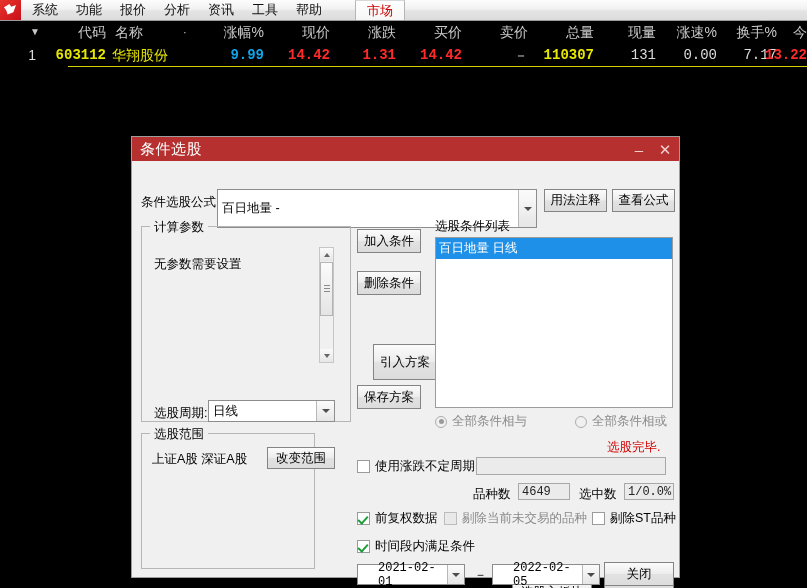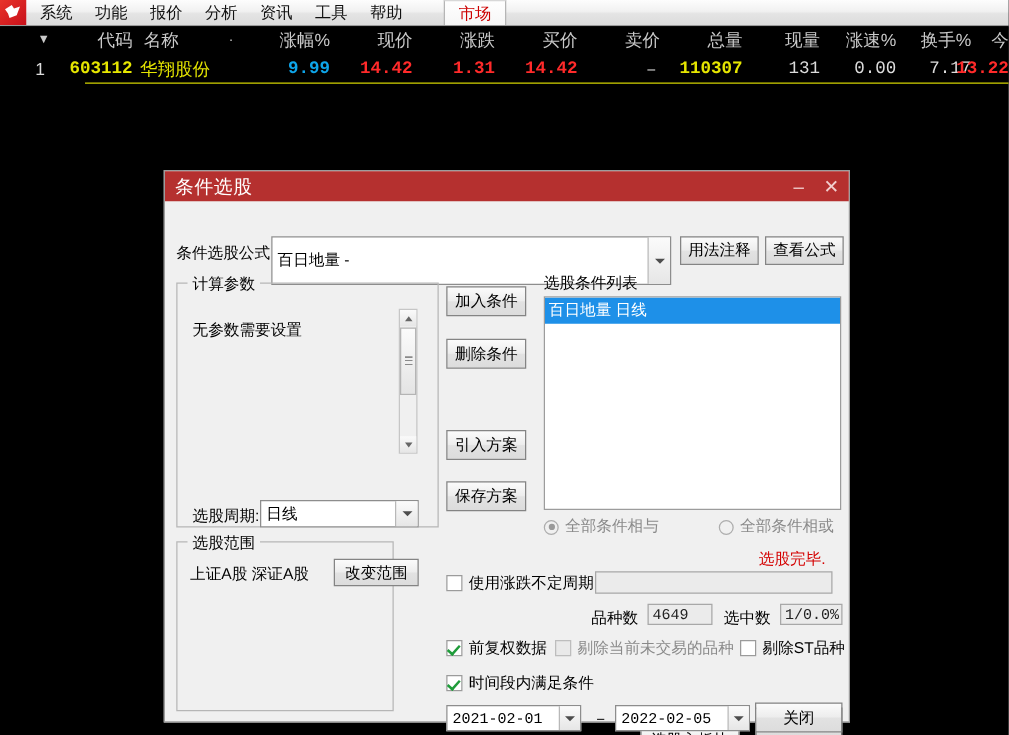--- a/index.html
+++ b/index.html
@@ -181,21 +181,21 @@
     display:flex;align-items:center;padding-left:3px;
   }
   .tfield.ro{background:#ebebeb;}
   .tfield.empty{background:#ebebeb;}
 
   .datebox{
     position:absolute;background:#fff;border:1px solid #8d8d8d;
     box-sizing:border-box;display:flex;align-items:center;
   }
   .datebox .dval{
-    flex:1;font-size:12px;color:#000;padding-left:4px;
+    flex:1;font-size:12px;color:#000;padding-left:20px;
     font-family:"Liberation Mono","DejaVu Sans Mono",monospace;
   }
   .datebox .arrow{
     width:17px;height:100%;
     background:linear-gradient(to bottom,#fbfbfb,#e6e6e6);
     border-left:1px solid #b8b8b8;
     display:flex;align-items:center;justify-content:center;box-sizing:border-box;
   }
   .datebox .arrow:before{
     content:"";width:0;height:0;border-left:4px solid transparent;
@@ -288,21 +288,21 @@
     </div>
 
     <div class="lbl" style="left:22px;top:244px;">选股周期:</div>
     <div class="combo" style="left:76px;top:239px;width:127px;height:22px;">
       <div class="val">日线</div>
       <div class="arrow"></div>
     </div>
 
     <div class="btn" style="left:225px;top:68px;width:64px;height:24px;">加入条件</div>
     <div class="btn" style="left:225px;top:110px;width:64px;height:24px;">删除条件</div>
-    <div class="btn" style="left:225px;top:183px;width:64px;height:24px;">引入方案</div>
+    <div class="btn" style="left:241px;top:183px;width:64px;height:36px;">引入方案</div>
     <div class="btn" style="left:225px;top:224px;width:64px;height:24px;">保存方案</div>
 
     <div class="lbl" style="left:303px;top:57px;">选股条件列表</div>
     <div class="listbox" style="left:303px;top:76px;width:238px;height:171px;">
       <div class="list-item-sel">百日地量   日线</div>
     </div>
 
     <div class="radio-wrap" style="left:303px;top:252px;">
       <div class="radio checked"></div>
       <div class="radio-lbl">全部条件相与</div>

